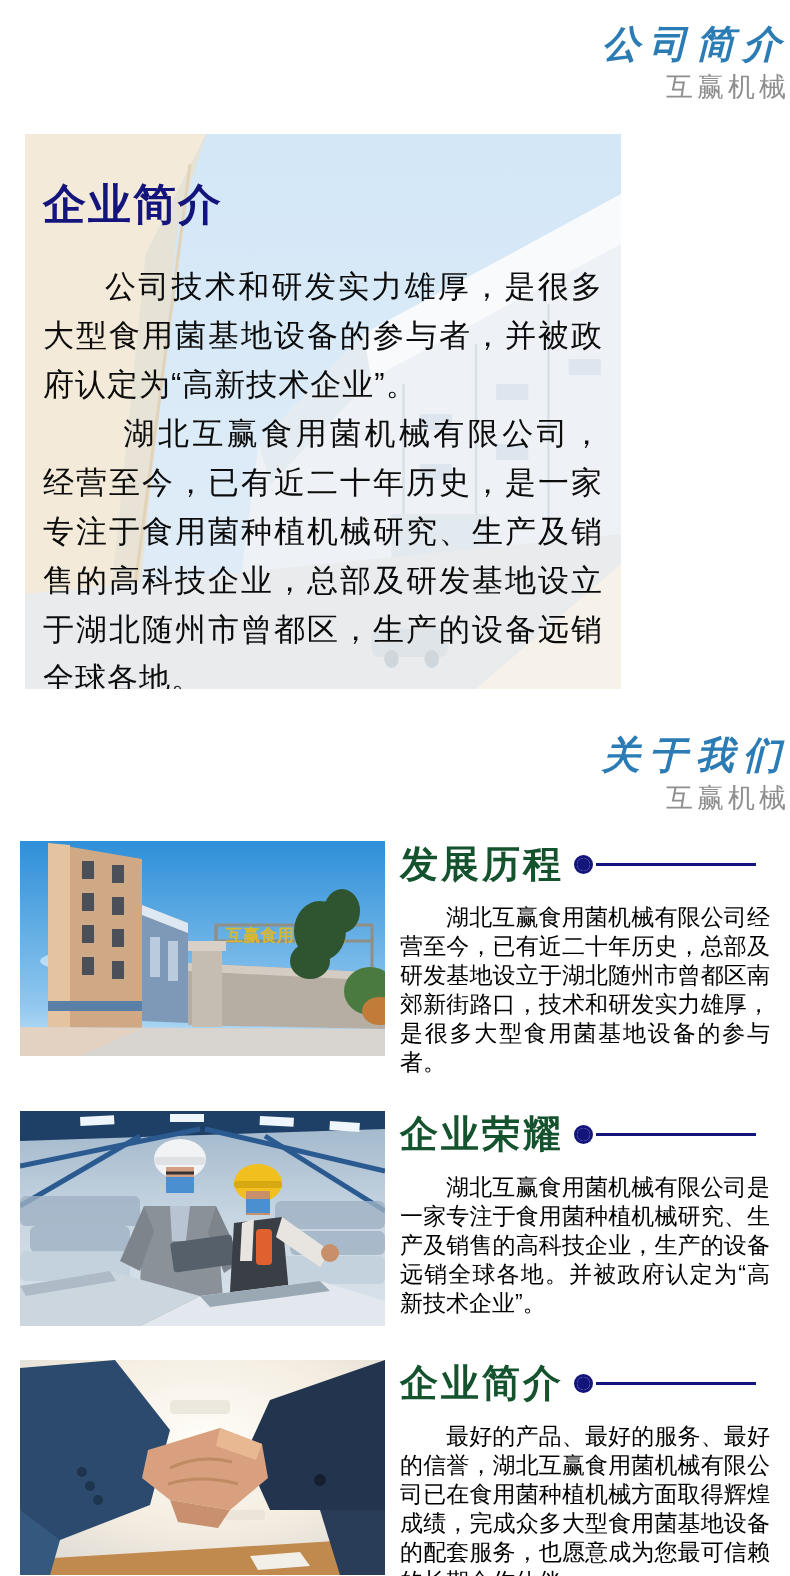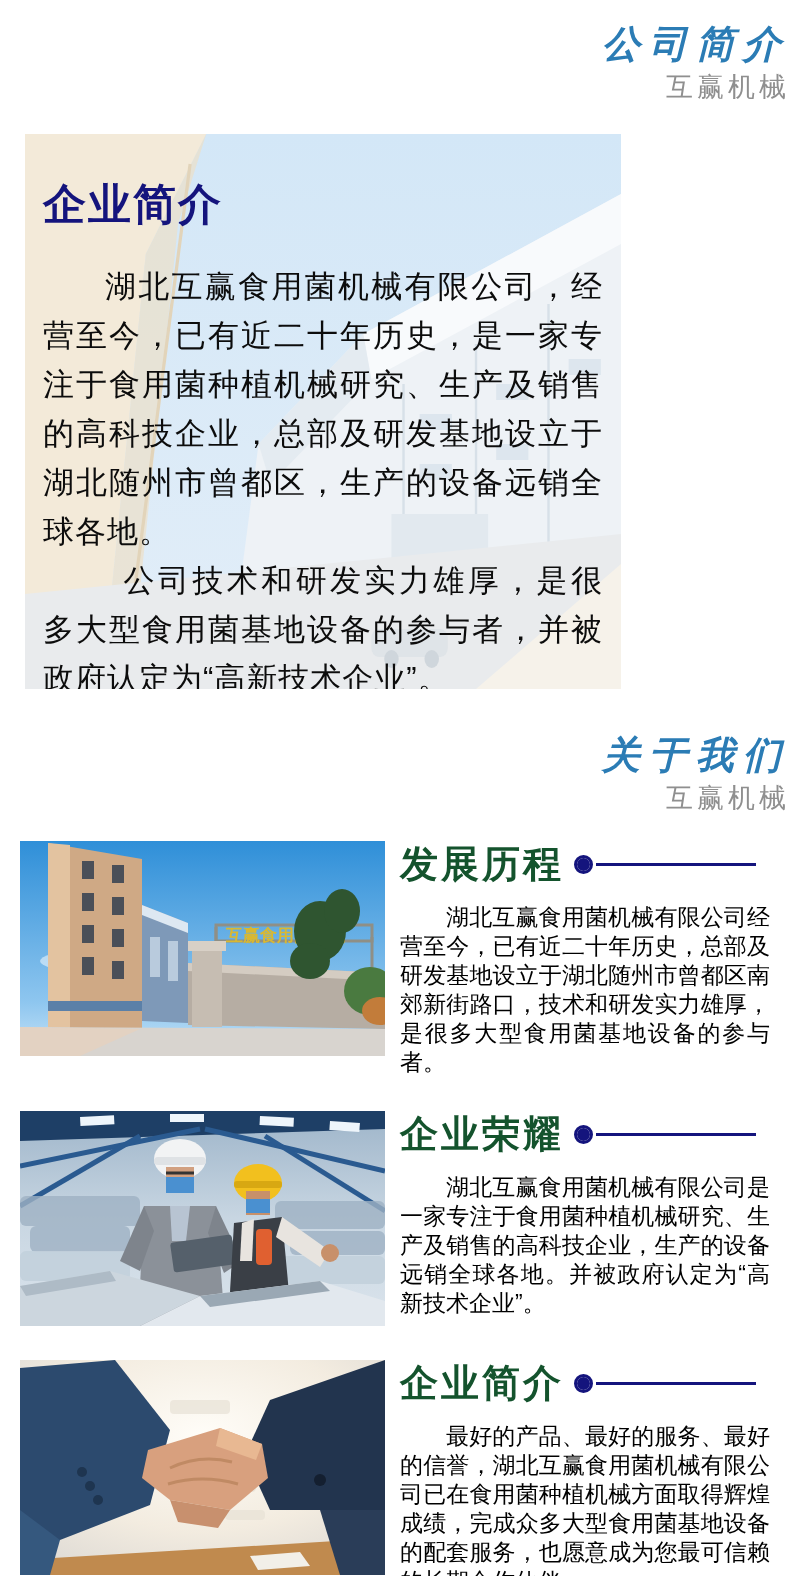--- a/index.html
+++ b/index.html
@@ -117,22 +117,22 @@
 
       <polygon points="0,460 740,400 740,555 0,555" fill="#e9ebed"></polygon>
       <polygon points="560,555 740,430 740,555" fill="#f6f2ea"></polygon>
 
       <rect x="430" y="495" width="95" height="28" rx="9" fill="#dfe4e8"></rect>
       <circle cx="455" cy="525" r="9" fill="#cfd6dc"></circle>
       <circle cx="505" cy="525" r="9" fill="#cfd6dc"></circle>
     </svg>
     <div class="hero-content">
       <div class="hero-heading">企业简介</div>
+      <p class="hero-p">公司技术和研发实力雄厚，是很多大型食用菌基地设备的参与者，并被政府认定为“高新技术企业”。</p>
       <p class="hero-p">湖北互赢食用菌机械有限公司，经营至今，已有近二十年历史，是一家专注于食用菌种植机械研究、生产及销售的高科技企业，总部及研发基地设立于湖北随州市曾都区，生产的设备远销全球各地。</p>
-      <p class="hero-p">公司技术和研发实力雄厚，是很多大型食用菌基地设备的参与者，并被政府认定为“高新技术企业”。</p>
     </div>
   </div>
 
   <div class="hdr hdr-2">
     <div class="hdr-title">关于我们</div>
     <div class="hdr-sub">互赢机械</div>
   </div>
 
   <div class="rows">
 

